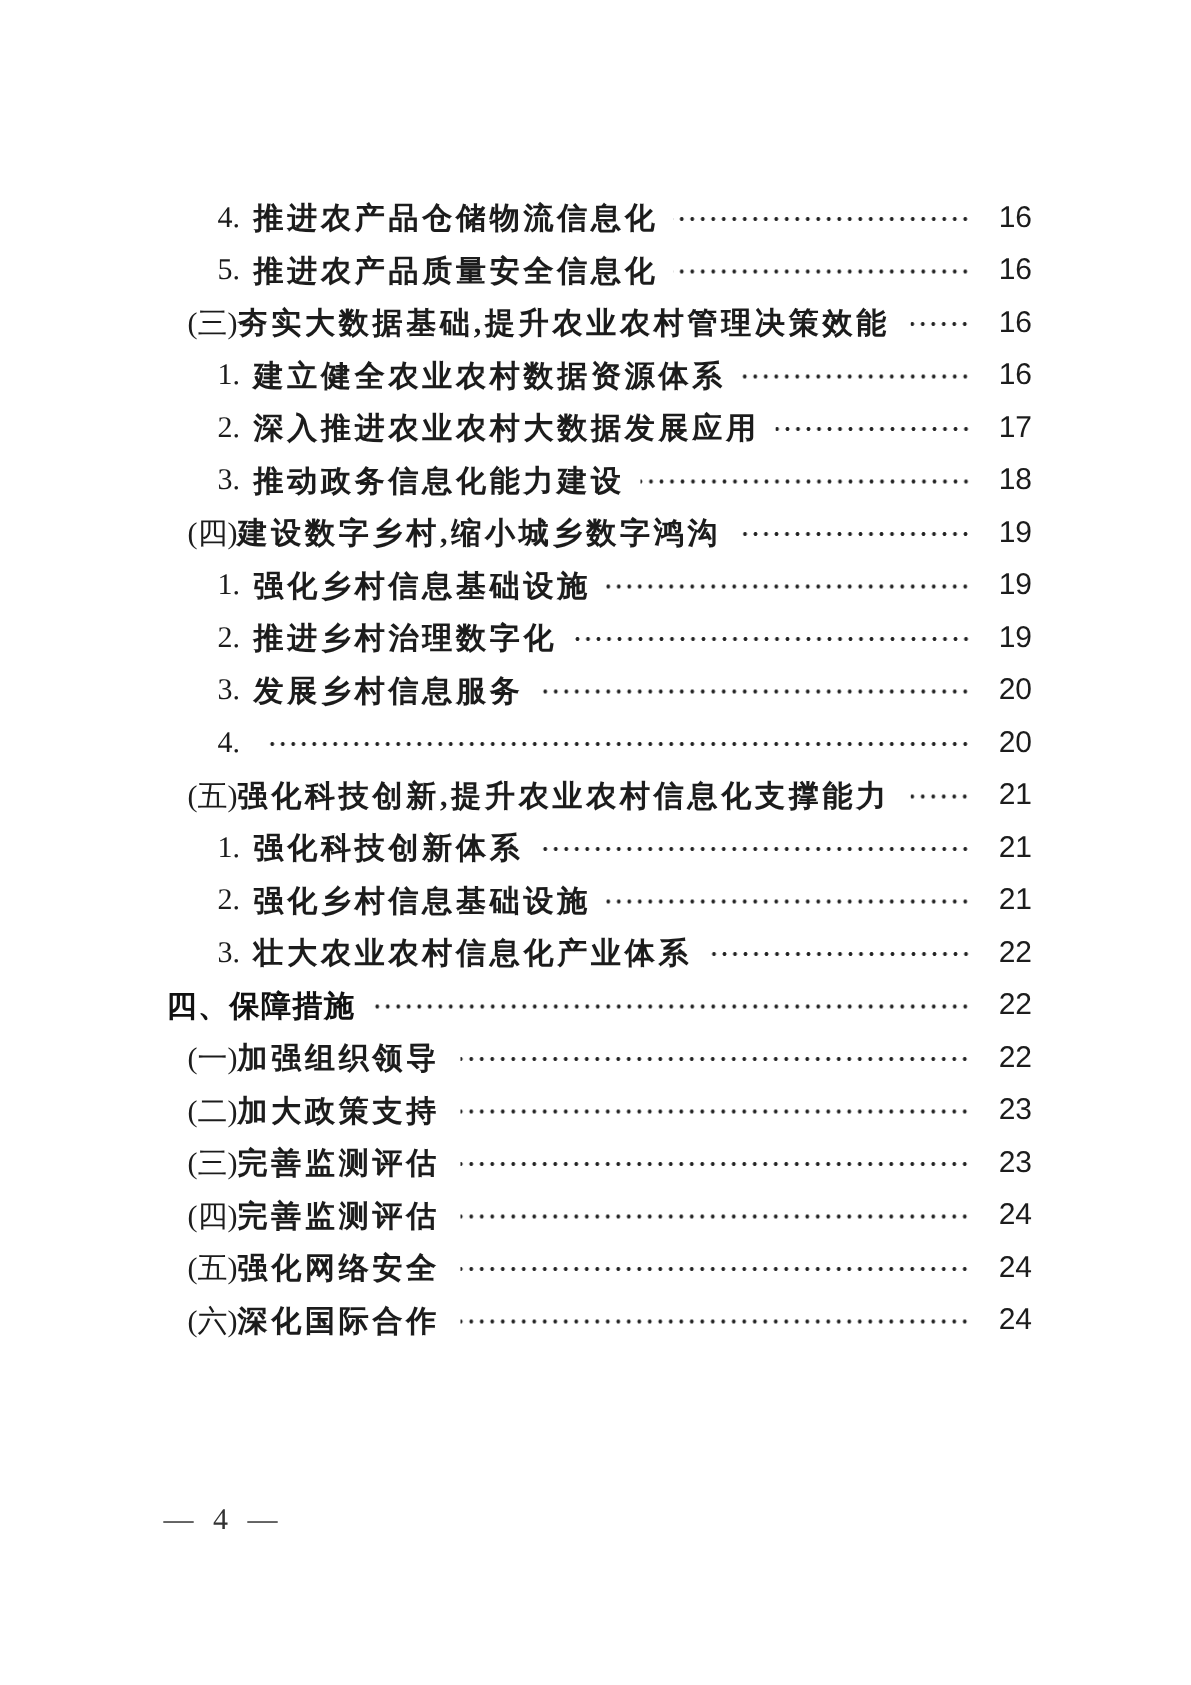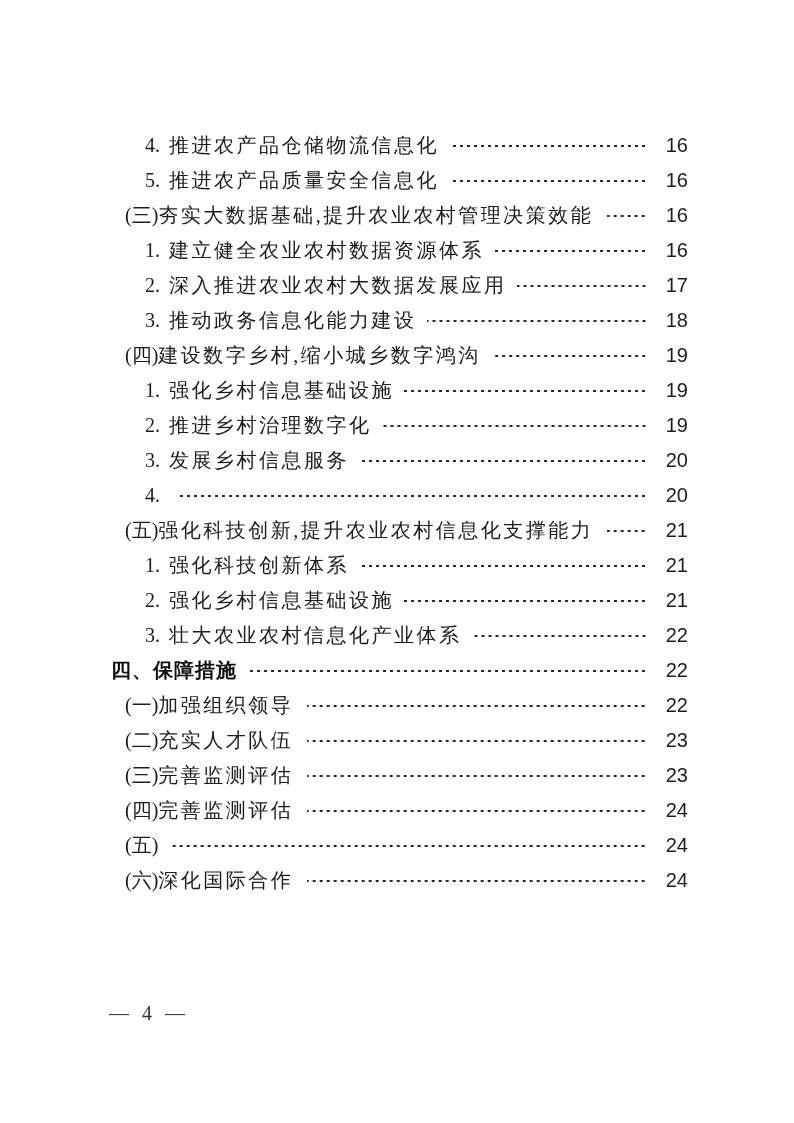--- a/index.html
+++ b/index.html
@@ -42,20 +42,21 @@
     letter-spacing: 1px;
     color: #111;
   }
   .prefix {
     flex: 0 0 auto;
   }
   .level-item .prefix { margin-right: 9px; }
   .title {
     flex: 0 0 auto;
     letter-spacing: 2.5px;
+    font-weight: bold;
   }
   .leader {
     flex: 1 1 auto;
     height: 4px;
     margin-left: 10px;
     margin-right: 7px;
     background-image: radial-gradient(circle, #222 1.1px, rgba(0,0,0,0) 1.45px);
     background-size: 7px 4px;
     background-repeat: repeat-x;
     background-position: right center;
@@ -197,41 +198,42 @@
 
     <div class="toc-row level-section">
       <span class="prefix">(一)</span>
       <span class="title">加强组织领导</span>
       <span class="leader"></span>
       <span class="pagenum">22</span>
     </div>
 
     <div class="toc-row level-section">
       <span class="prefix">(二)</span>
-      <span class="title">充实人才队伍</span>
+      <span class="title">加大政策支持</span>
       <span class="leader"></span>
       <span class="pagenum">23</span>
     </div>
 
     <div class="toc-row level-section">
       <span class="prefix">(三)</span>
       <span class="title">完善监测评估</span>
       <span class="leader"></span>
       <span class="pagenum">23</span>
     </div>
 
     <div class="toc-row level-section">
       <span class="prefix">(四)</span>
       <span class="title">完善监测评估</span>
       <span class="leader"></span>
       <span class="pagenum">24</span>
     </div>
 
     <div class="toc-row level-section">
       <span class="prefix">(五)</span>
+      <span class="title">强化网络安全</span>
       <span class="leader"></span>
       <span class="pagenum">24</span>
     </div>
 
     <div class="toc-row level-section">
       <span class="prefix">(六)</span>
       <span class="title">深化国际合作</span>
       <span class="leader"></span>
       <span class="pagenum">24</span>
     </div>

